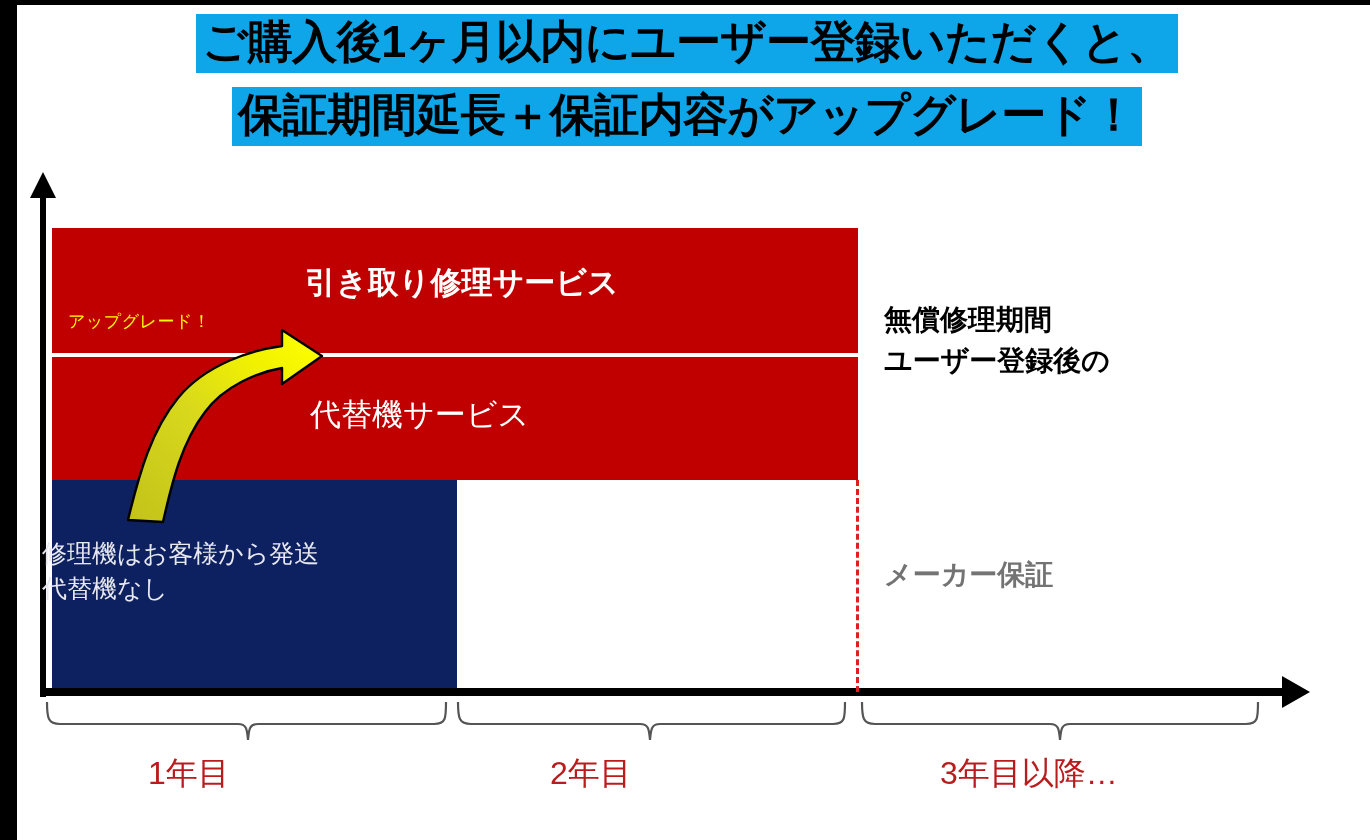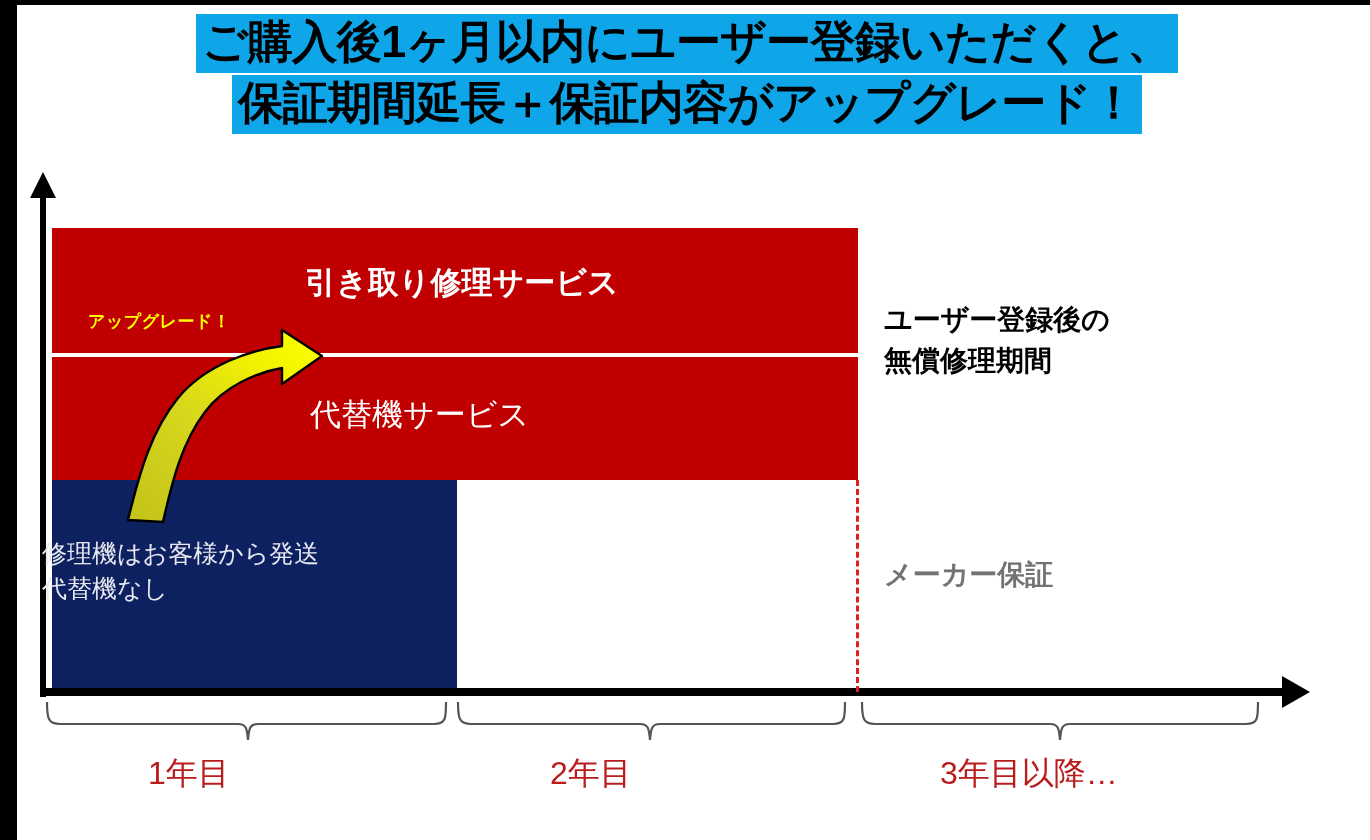--- a/index.html
+++ b/index.html
@@ -43,21 +43,21 @@
   .title-line {
     display: inline-block;
     font-size: 45px;
     font-weight: bold;
     color: #000000;
     background: #0ea5e9;
     padding: 1px 6px 3px 6px;
     letter-spacing: -0.5px;
     white-space: nowrap;
   }
-  .title-line.l2 { margin-top: 2px; }
+  .title-line.l2 { margin-top: 14px; }
 
   
   .y-axis {
     position: absolute;
     left: 40px; top: 192px;
     width: 6px; height: 505px;
     background: #000000;
   }
   .y-arrow {
     position: absolute;
@@ -115,25 +115,24 @@
     left: 310px; top: 394px;
     font-size: 31px;
     font-weight: normal;
     color: #ffffff;
     white-space: nowrap;
   }
   .label-upgrade {
     position: absolute;
     left: 68px; top: 310px;
     font-size: 17px;
-    font-weight: bold;
+    font-weight: normal;
     color: #FFFF00;
     letter-spacing: 0.5px;
     white-space: nowrap;
-    margin-left: 20px;
   }
   .label-blue {
     position: absolute;
     left: 42px; top: 536px;
     font-size: 25px;
     font-weight: normal;
     color: #E8E8F0;
     line-height: 1.38;
     white-space: nowrap;
   }
@@ -274,18 +273,18 @@
 
     <path d="M 862 6 C 862 22, 863 28, 875 28 L 1050 28 C 1059 28, 1059 34, 1060 44
              C 1061 34, 1061 28, 1070 28 L 1246 28 C 1258 28, 1258 22, 1258 6" fill="none" stroke="#555555" stroke-width="2.2"></path>
   </svg>
 
   <div class="year-label" style="left:148px; width:200px;">1年目</div>
   <div class="year-label" style="left:550px; width:200px;">2年目</div>
   <div class="year-label" style="left:940px; width:240px;">3年目以降…</div>
 
   <div class="legend-top">
+    <div>無償修理期間</div>
     <div>ユーザー登録後の</div>
-    <div>無償修理期間</div>
   </div>
   <div class="legend-bottom">メーカー保証</div>
 
 </div>
 
 </body></html>

